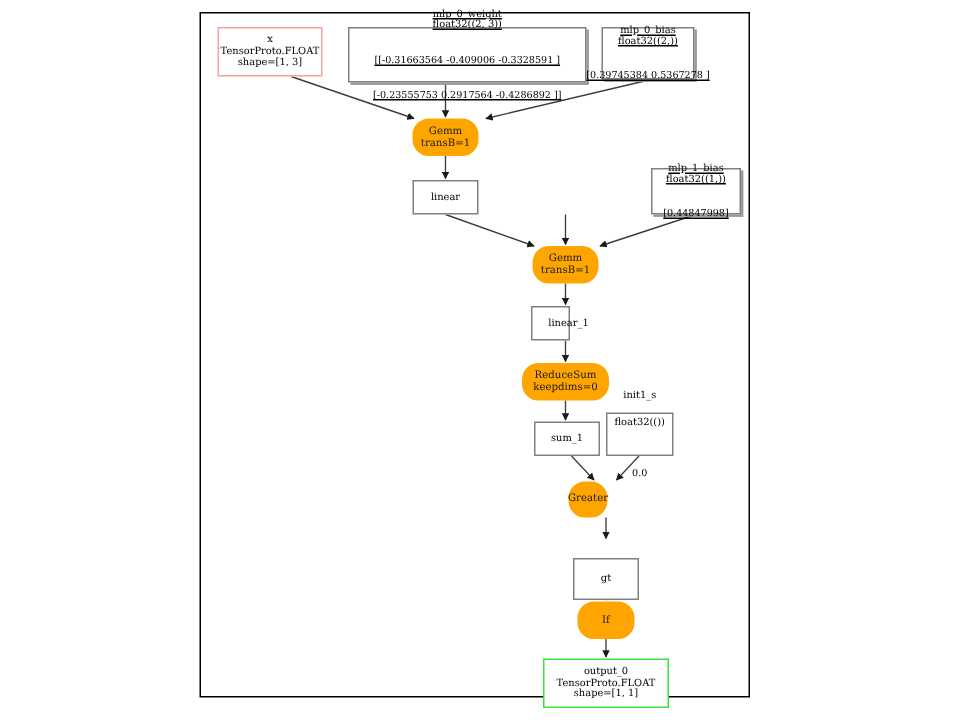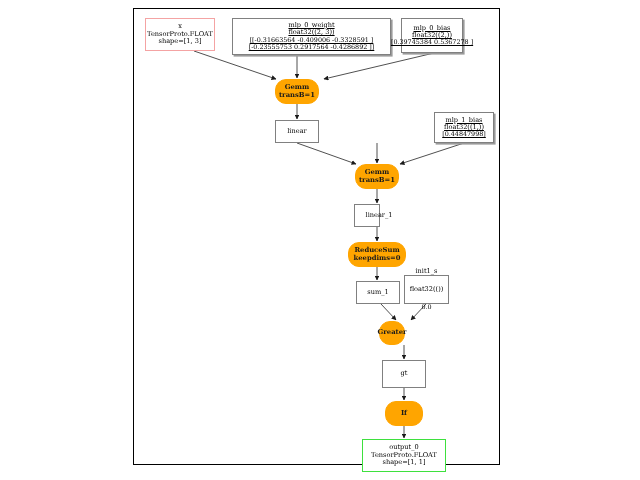--- a/index.html
+++ b/index.html
@@ -61,25 +61,25 @@
   
   .box.io-output {
     border: 1.6px solid #3ee03e;
   }
   
   .op {
     background: #ffa500;
     border: 1px solid #ffa500;
     border-radius: 11px;
     font-size: 6.8px;
-    font-weight: bold;
+    font-weight: normal;
     color: #1a1a1a;
   }
   .ln { display: block; }
-  .mono-num { font-size: 6.4px; }
+  .mono-num { font-size: 6.4px; margin-top: 16px; }
 </style>
 </head>
 <body>
 
 <div id="canvas">
 
   <svg id="edges" viewBox="0 0 367 457" width="367" height="457">
     <defs>
       <marker id="arrow" viewBox="0 0 10 10" refX="9" refY="5" markerWidth="5.5" markerHeight="5.5" orient="auto-start-reverse">
         <path d="M 0 0 L 10 5 L 0 10 z" fill="#1a1a1a"></path>
@@ -175,21 +175,21 @@
   <div class="node box" style="left:270px; top:266px; width:45px; height:29px;gap:11px;">
     <span class="ln">init1_s</span>
     <span class="ln">float32(())</span>
     <span class="ln mono-num">0.0</span>
   </div>
 
   <div class="node op" style="left:245px; top:312px; width:26px; height:24px;">
     <span class="ln">Greater</span>
   </div>
 
-  <div class="node box" style="left:248px; top:351px; width:44px; height:28px;">
+  <div class="node box" style="left:248px; top:363px; width:44px; height:28px;">
     <span class="ln">gt</span>
   </div>
 
   <div class="node op" style="left:251px; top:392px; width:38px; height:25px;">
     <span class="ln">If</span>
   </div>
 
   <div class="node box io-output" style="left:228px; top:430px; width:84px; height:33px;">
     <span class="ln">output_0</span>
     <span class="ln">TensorProto.FLOAT</span>

